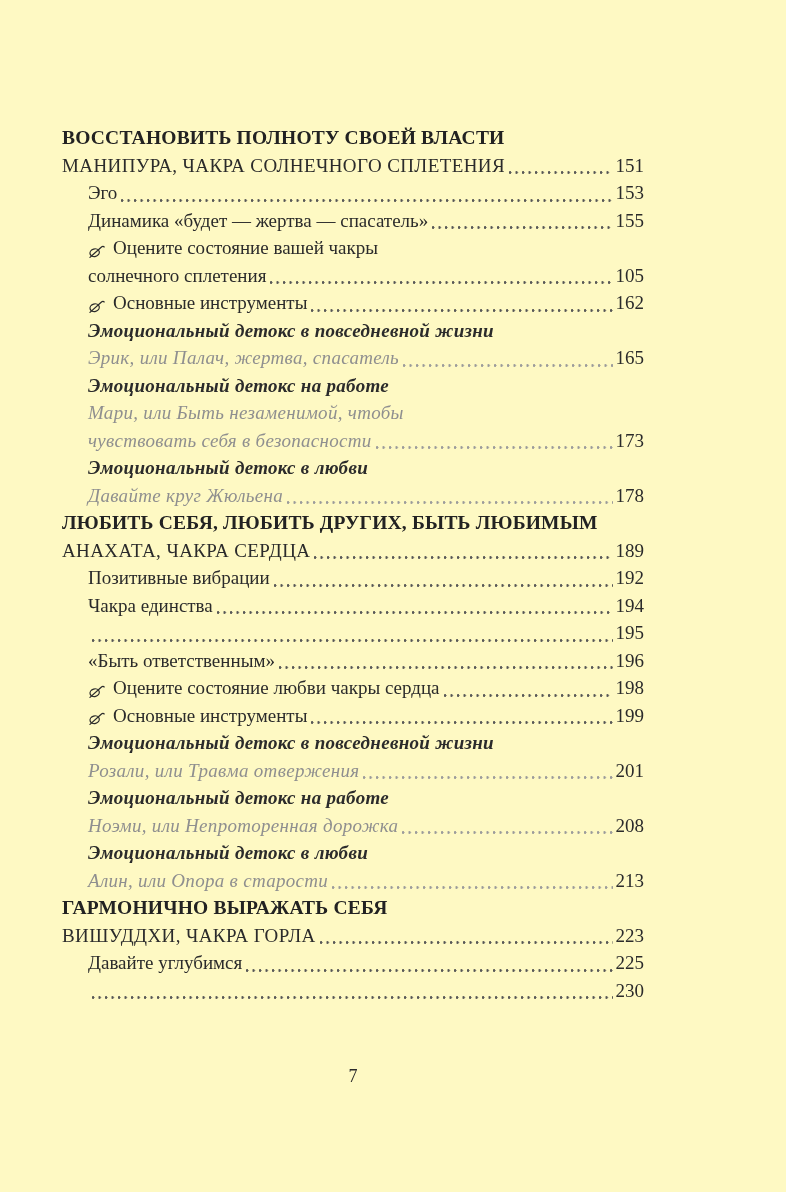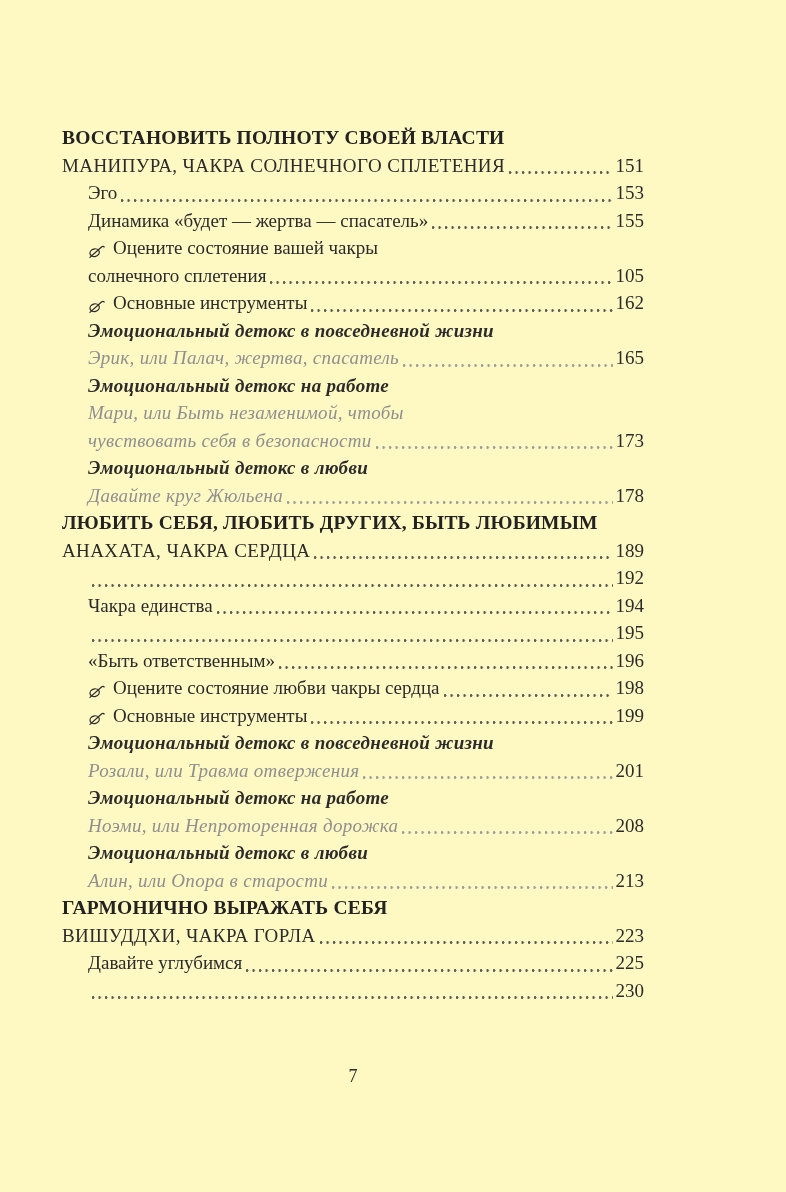--- a/index.html
+++ b/index.html
@@ -159,20 +159,21 @@
         </div>
       </section>
       <section class="toc-section">
         <h2 class="section-heading">ЛЮБИТЬ СЕБЯ, ЛЮБИТЬ ДРУГИХ, БЫТЬ ЛЮБИМЫМ</h2>
         <div class="row chapter">
           <span class="text">АНАХАТА, ЧАКРА СЕРДЦА</span>
           <span class="leader"></span>
           <span class="page-num">189</span>
         </div>
         <div class="row plain indent">
+          <span class="text">Позитивные вибрации</span>
           <span class="leader"></span>
           <span class="page-num">192</span>
         </div>
         <div class="row plain indent">
           <span class="text">Чакра единства</span>
           <span class="leader"></span>
           <span class="page-num">194</span>
         </div>
         <div class="row plain indent">
           <span class="leader"></span>

